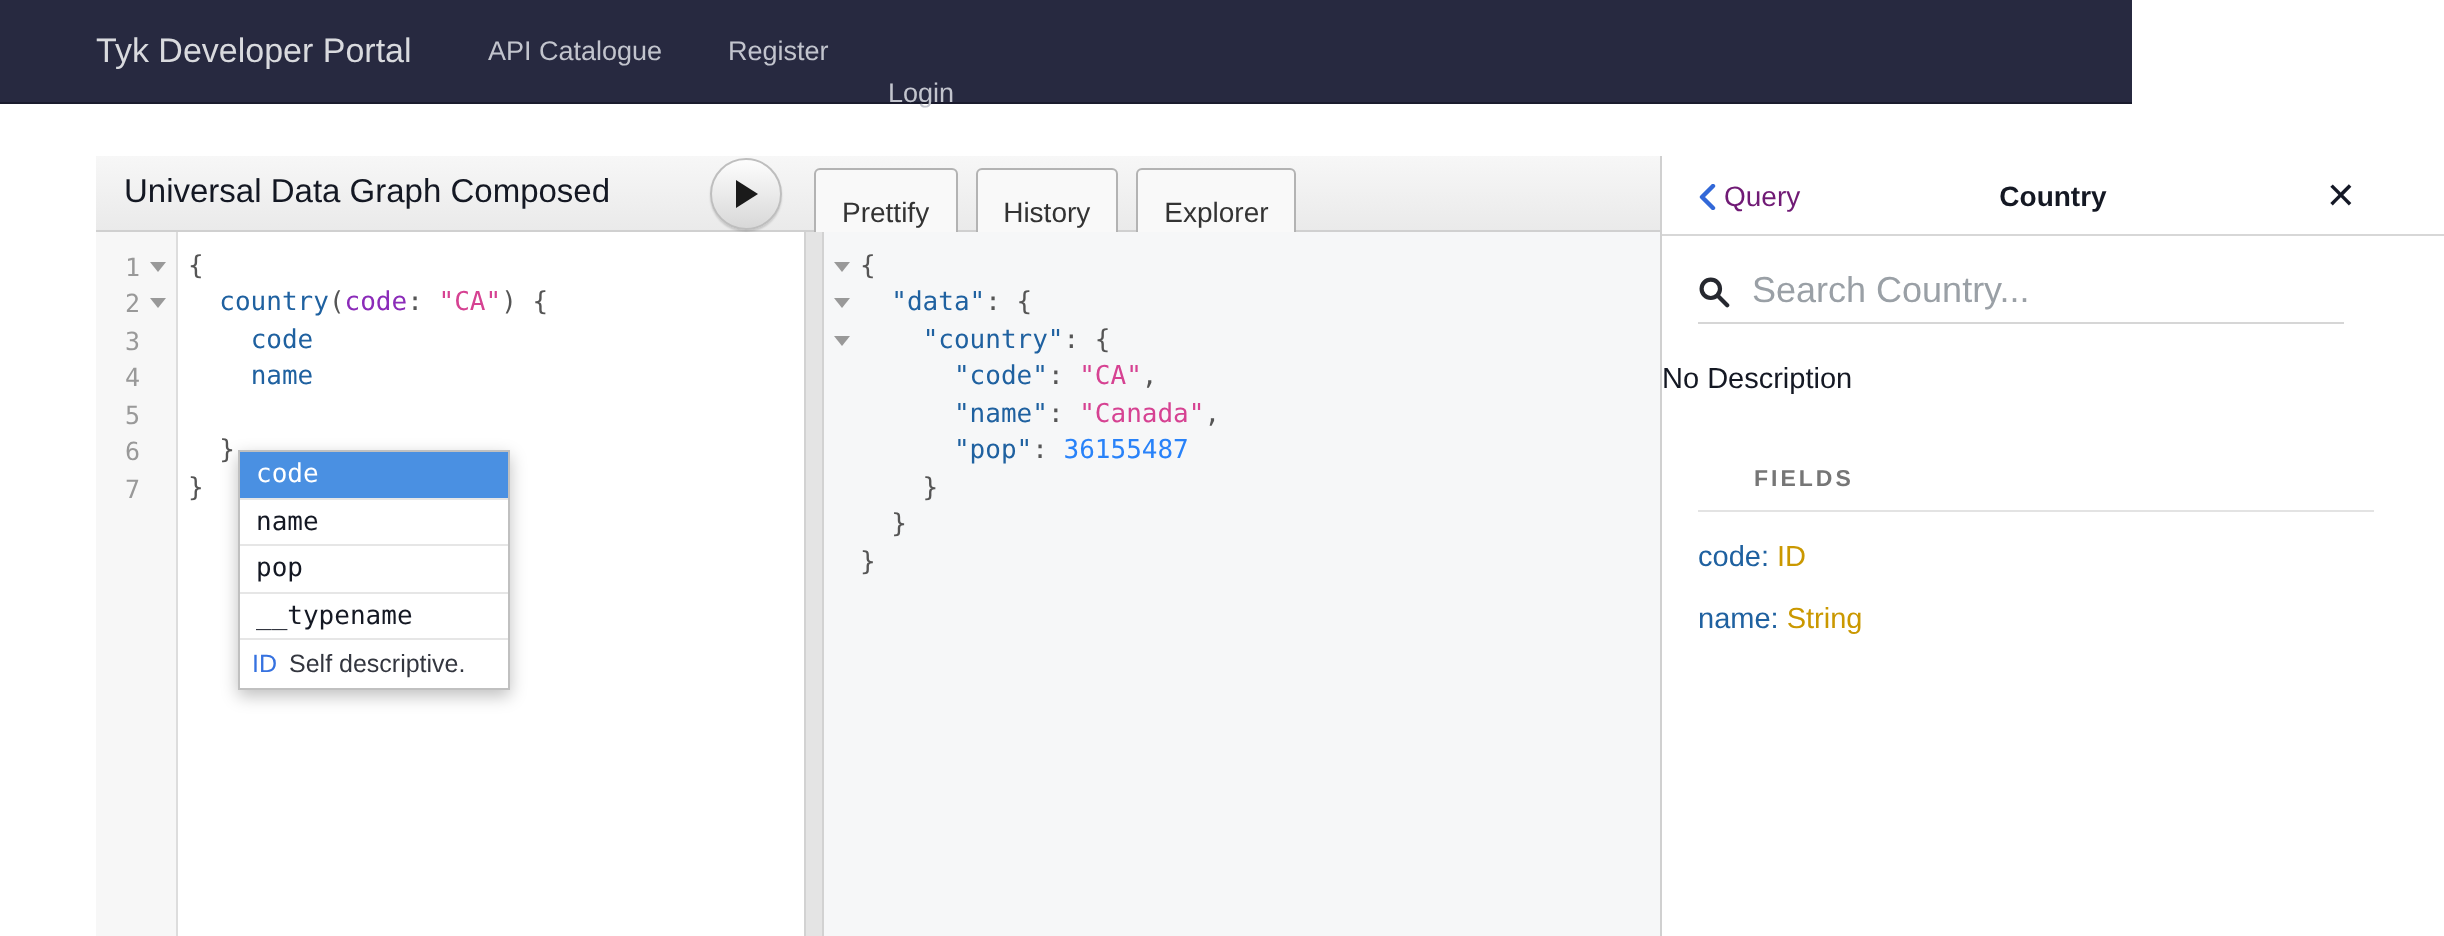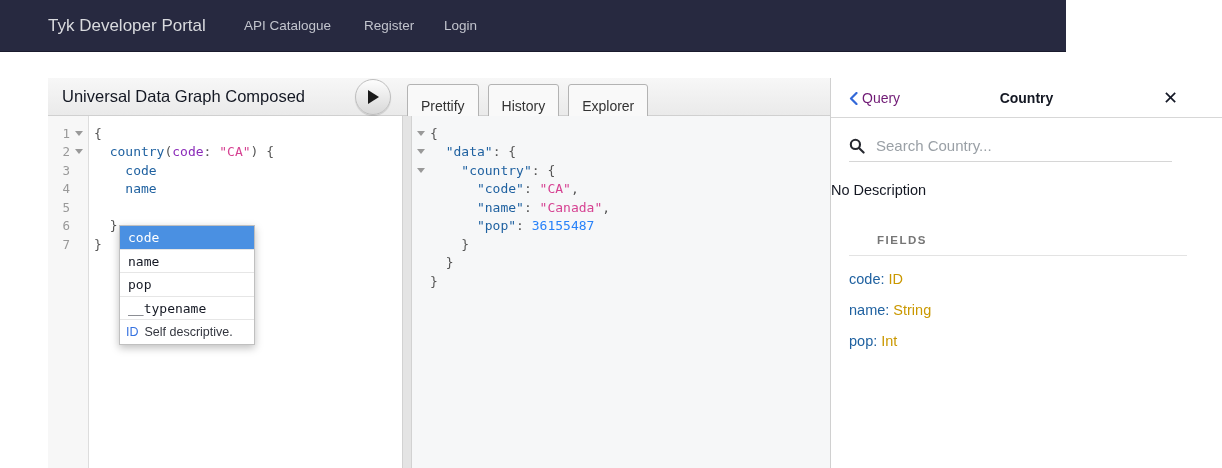--- a/index.html
+++ b/index.html
@@ -84,40 +84,40 @@
   .doc-back { position:absolute; left:18px; top:0; height:40px; display:flex;
               align-items:center; gap:4px; color:#701a75; font-size:14px; cursor:pointer; }
   .doc-title { position:absolute; left:0; right:0; top:0; line-height:40px;
                text-align:center; font-size:14px; font-weight:700; color:#141823;
                pointer-events:none; }
   .doc-close { position:absolute; right:44px; top:0; line-height:40px;
                font-size:18px; color:#141826; cursor:pointer; }
   .doc-search { margin:12px 50px 0 18px; height:32px; display:flex;
                 align-items:center; gap:9px; border-bottom:1px solid #d6d6d6; }
   .doc-search input { border:none; outline:none; background:transparent;
-                flex:1; font-size:15px; color:#333333;
+                flex:1; font-size:18px; color:#333333;
                 font-family:"Liberation Sans",sans-serif; }
   .doc-search input::placeholder { color:#9aa0a6; }
   .doc-desc { margin:20px 0 0; font-size:14.5px; color:#141823; }
   .fields-head { margin:36px 18px 0; font-size:11.5px; font-weight:700;
                  letter-spacing:1.5px; color:#767676;padding-left:28px; }
   .fields-sep { margin:9px 35px 0 18px; border:none; border-top:1px solid #e3e3e3; }
   .doc-field { margin:15px 18px 0; font-size:14.5px; }
   .f-name { color:#1f61a0; cursor:pointer; }
   .f-type { color:#ca9800; cursor:pointer; }
 </style>
 </head>
 <body>
 
 <nav class="navbar">
   <span class="brand">Tyk Developer Portal</span>
   <div id="nav-links">
       <span class="nav-link" style="left: 244px;">API Catalogue</span>
       <span class="nav-link" style="left: 364px;">Register</span>
-      <span class="nav-link" style="left: 444px;">Login</span>
+      <span class="nav-link" style="left: 444px; margin-top: 21px;">Login</span>
     </div>
 </nav>
 
 <div class="gql">
   <div class="toolbar">
     <span class="gql-title">Universal Data Graph Composed</span>
     <button class="play-btn">
       <svg width="14" height="16" viewBox="0 0 14 16">
           <polygon points="2,1 13,8 2,15" fill="#1a1a1a"></polygon>
         </svg>
@@ -251,15 +251,14 @@
     <input type="text" value="" placeholder="Search Country..." style="">
   </div>
 
   <div class="doc-desc">No Description</div>
 
   <div class="fields-head">FIELDS</div>
   <hr class="fields-sep">
   <div id="doc-fields">
       <div class="doc-field"><span class="f-name">code:</span> <span class="f-type">ID</span></div>
       <div class="doc-field"><span class="f-name">name:</span> <span class="f-type">String</span></div>
-      <div class="doc-field"><span class="f-name">pop:</span> <span class="f-type">Int</span></div>
     </div>
 </aside>
 
 </body></html>

